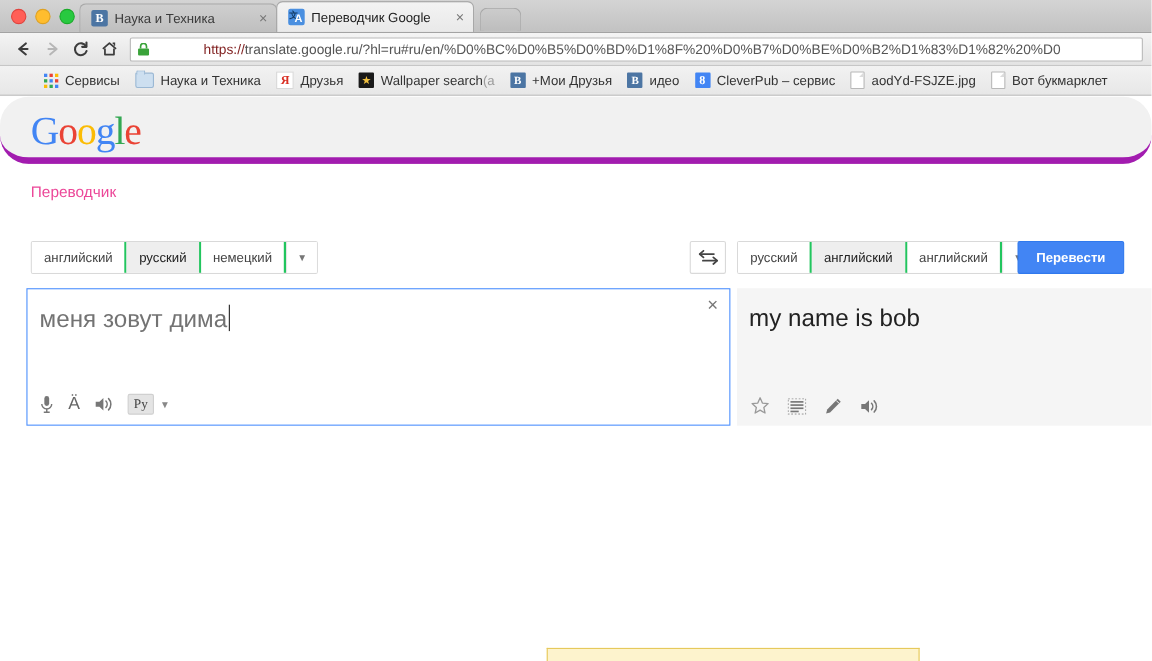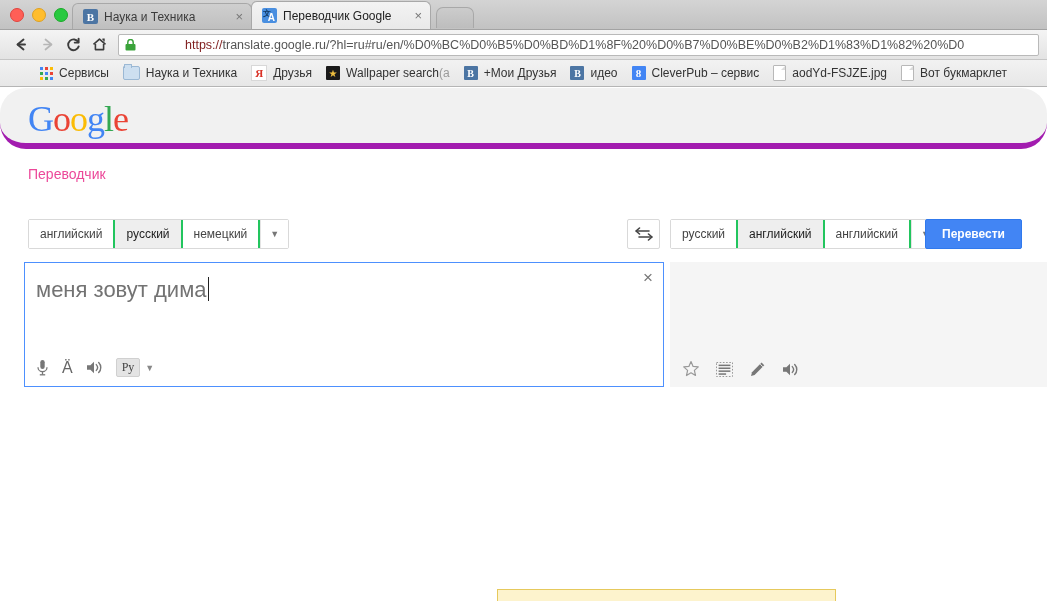--- a/index.html
+++ b/index.html
@@ -500,20 +500,21 @@
             </svg>
         </span>
         <span class="tool">
             <span class="kbd-badge">Ру</span>
           </span>
         <span class="tool kbd-caret">▼</span>
       </div>
     </div>
 
     <div class="dstpane">
+      <div class="dsttext">my name is bob</div>
       <div class="dsttools">
         <span class="tool">
           <svg width="18" height="18" viewBox="0 0 18 18">
               <path d="M9 1.6 L11.1 6.4 L16.3 6.9 L12.4 10.4 L13.5 15.5 L9 12.8 L4.5 15.5 L5.6 10.4 L1.7 6.9 L6.9 6.4 Z" fill="none" stroke="#999" stroke-width="1.2" stroke-linejoin="round"></path>
             </svg>
         </span>
         <span class="tool">
           <svg width="17" height="15" viewBox="0 0 17 15">
               <rect x="0.5" y="0.5" width="16" height="14" fill="none" stroke="#999" stroke-width="1" stroke-dasharray="1.6 1.6"></rect>
               <rect x="2.6" y="2.6" width="11.8" height="1.5" fill="#777"></rect>

